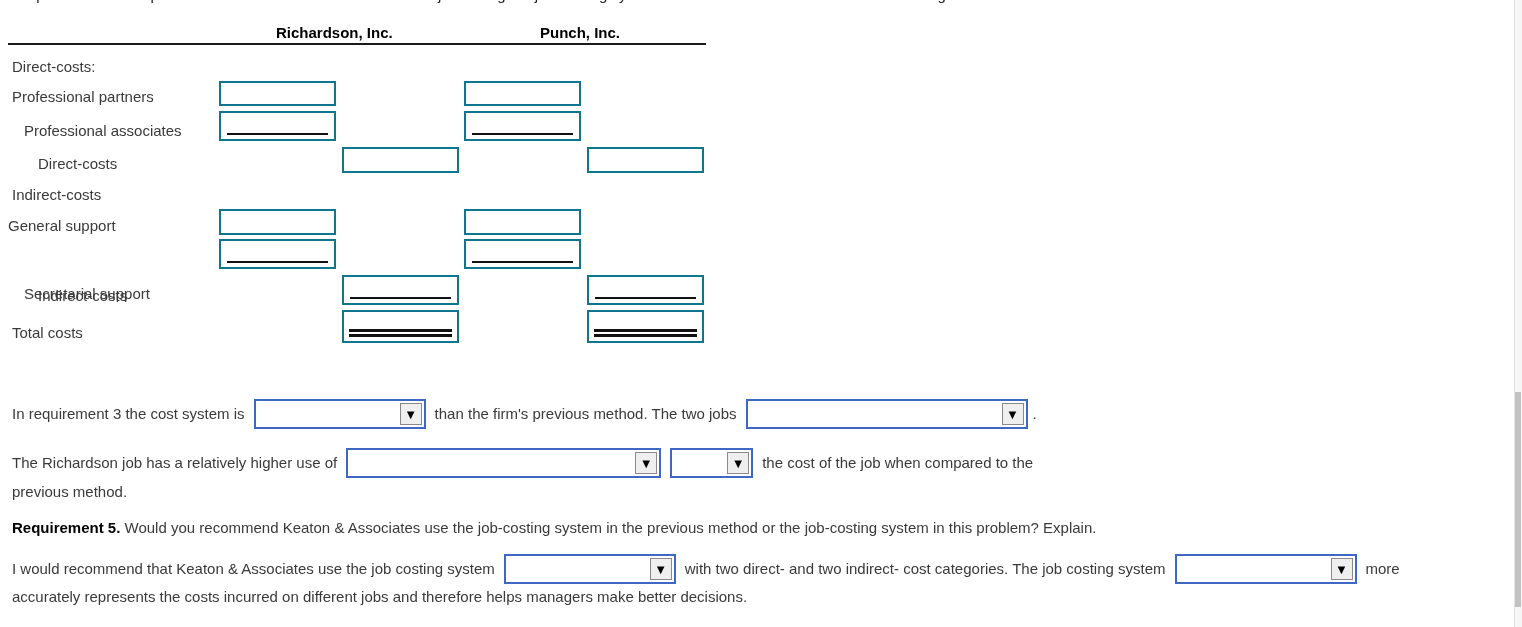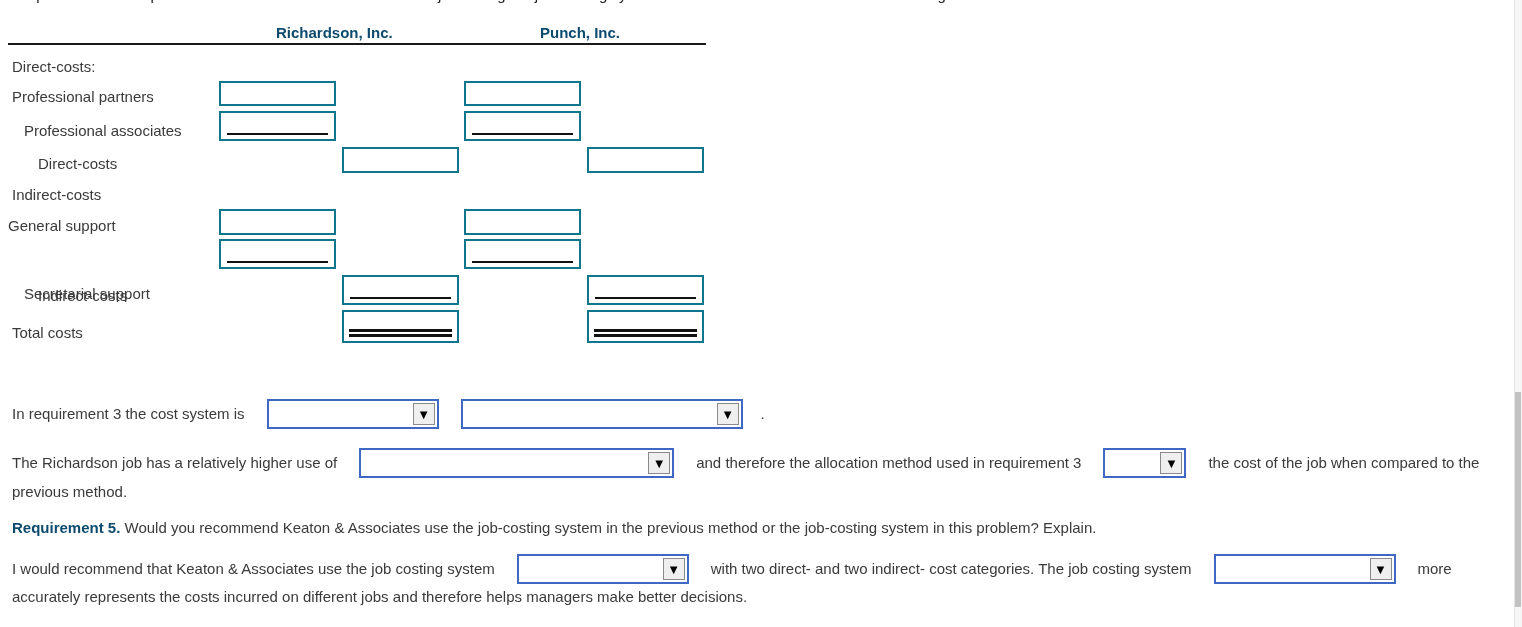--- a/index.html
+++ b/index.html
@@ -3,40 +3,40 @@
 <meta charset="utf-8">
 <style>
   * { margin:0; padding:0; box-sizing:border-box; }
   html,body { background:#ffffff; }
   body { font-family:"Liberation Sans","DejaVu Sans",sans-serif; color:#333333; }
   #screen {
     position:relative; width:1522px; height:627px; background:#ffffff; overflow:hidden;
   }
   .abs { position:absolute; }
   .txt { font-size:15px; color:#3a3a3a; white-space:nowrap; line-height:18px; }
-  .bold { font-weight:bold; color:#0c4a6e; }
+  .bold { font-weight:bold; color:#000000; }
 
   
   #top-clip { position:absolute; left:12px; top:0; width:1100px; height:5px; overflow:hidden; }
   #top-clip .inner { margin-top:-14px; font-size:15px; color:#222; white-space:nowrap; }
 
   
   .hdr-rule { background:#1a1a1a; height:2px; }
 
   
   .amt {
     position:absolute; width:117px; background:#ffffff;
     border:2px solid #0f768e;
   }
   .rule-single { position:absolute; left:6px; right:6px; bottom:4px; height:2px; background:#111111; }
   .rule-dbl-a  { position:absolute; left:5px; right:5px; bottom:9px; height:3px; background:#111111; }
   .rule-dbl-b  { position:absolute; left:5px; right:5px; bottom:4px; height:3px; background:#111111; }
 
   
-  .sentence { position:absolute; display:flex; align-items:center; column-gap:22px; height:30px; }
+  .sentence { position:absolute; display:flex; align-items:center; column-gap:9px; height:30px; }
   .sentence .txt { line-height:30px; }
 
   .dd {
     position:relative; height:30px; background:#ffffff;
     border:2px solid #3e68c4; display:flex; align-items:center; justify-content:flex-end;
   }
   .dd .arrow-btn {
     width:22px; height:22px; margin-right:2px; background:#efefef; border:1px solid #8a8a8a;
     display:flex; align-items:center; justify-content:center;
     font-size:13px; color:#000000; line-height:1;
@@ -107,32 +107,32 @@
     <div class="rule-dbl-a"></div>
     <div class="rule-dbl-b"></div>
   </div>
 
 
   <div class="sentence" style="left:12px; top:399px;">
     <span class="txt">In requirement 3 the cost system is</span>
     <div class="dd" style="width:172px;">
       <div class="arrow-btn">▼</div>
     </div>
+    <span class="txt">than the firm's previous method. The two jobs</span>
     <div class="dd" style="width:282px;">
       <div class="arrow-btn">▼</div>
     </div>
     <span class="txt" style="margin-left:-4px;">.</span>
   </div>
 
   <div class="sentence" style="left:12px; top:448px;">
     <span class="txt">The Richardson job has a relatively higher use of</span>
     <div class="dd" style="width:315px;">
       <div class="arrow-btn">▼</div>
     </div>
-    <span class="txt">and therefore the allocation method used in requirement 3</span>
     <div class="dd" style="width:83px;">
       <div class="arrow-btn">▼</div>
     </div>
     <span class="txt">the cost of the job when compared to the</span>
   </div>
   <div class="abs txt" style="left:12px; top:483px;">previous method.</div>
 
   <div class="abs txt" style="left:12px; top:519px;"><span class="bold">Requirement 5.</span><span> Would you recommend Keaton &amp; Associates use the job-costing system in the previous method or the job-costing system in this problem? Explain.</span></div>
 
   <div class="sentence" style="left:12px; top:554px;align-items:flex-end;">

